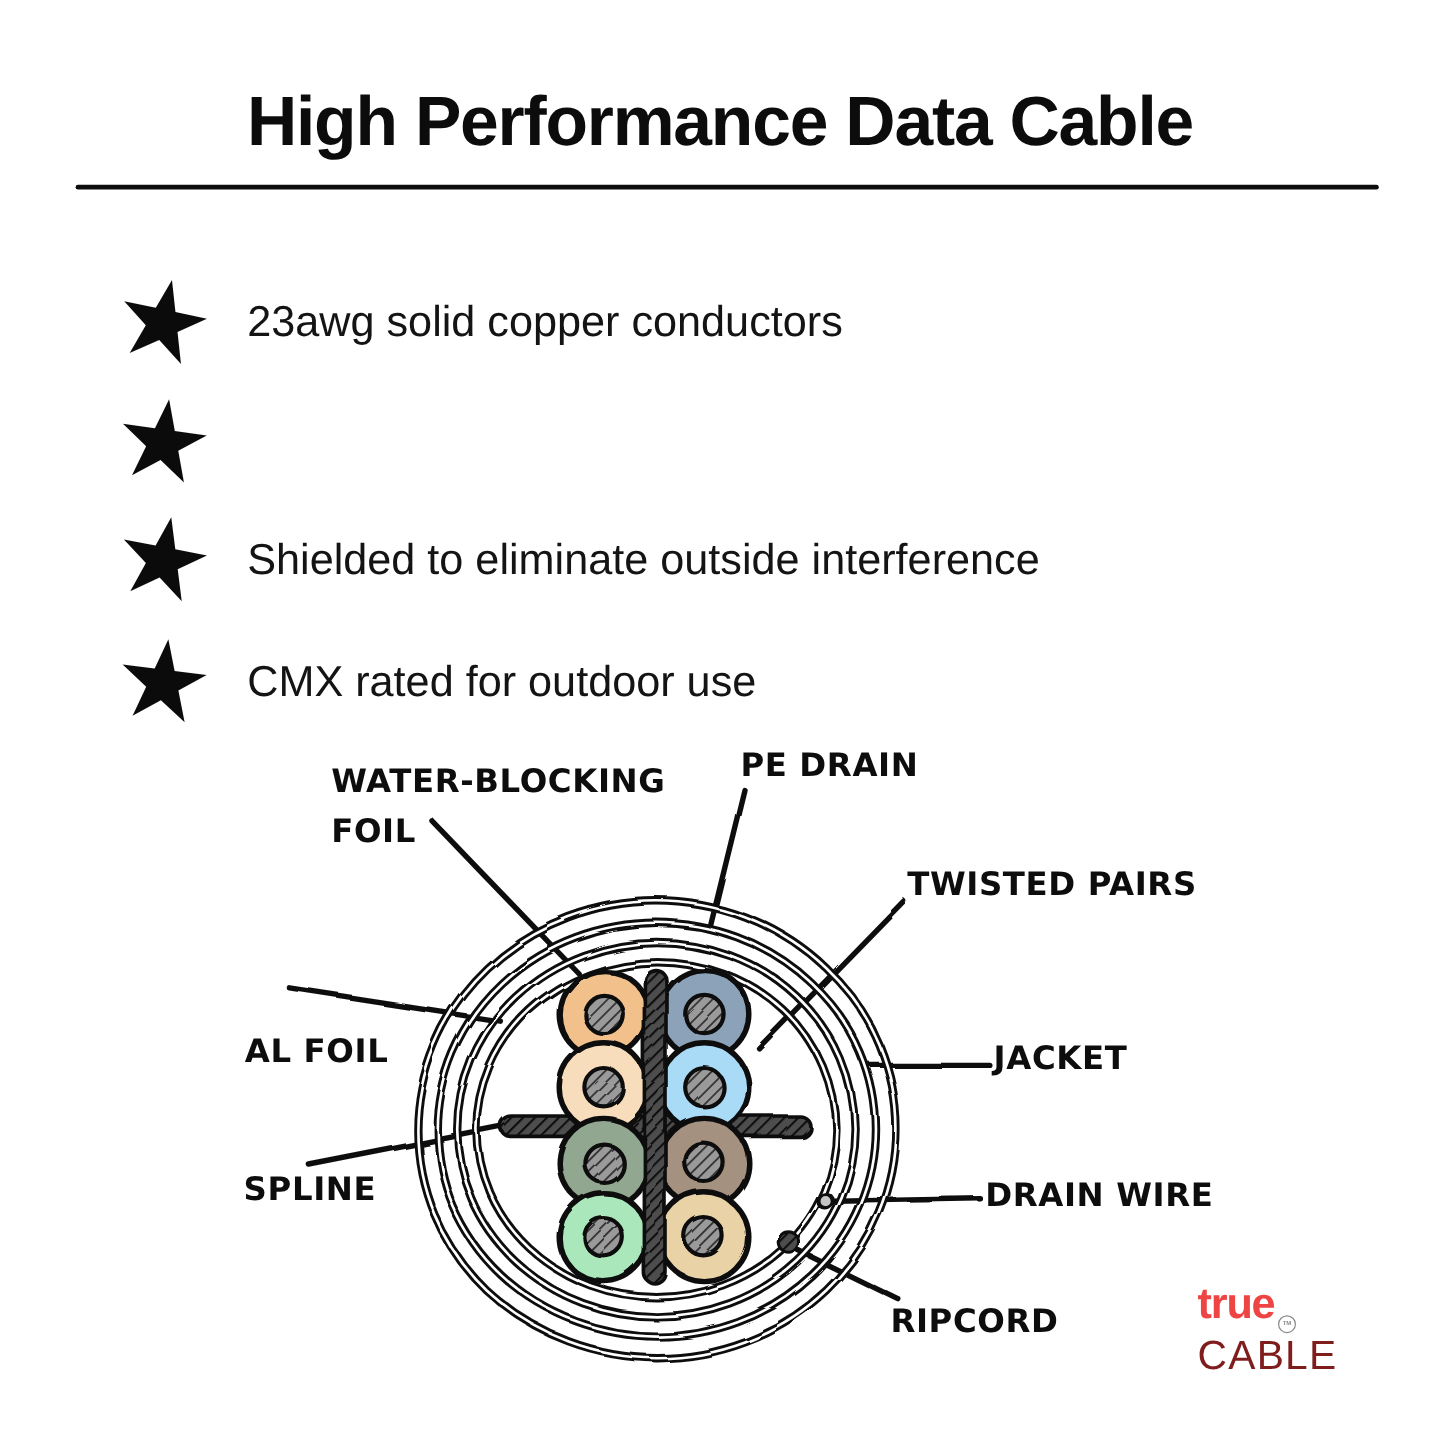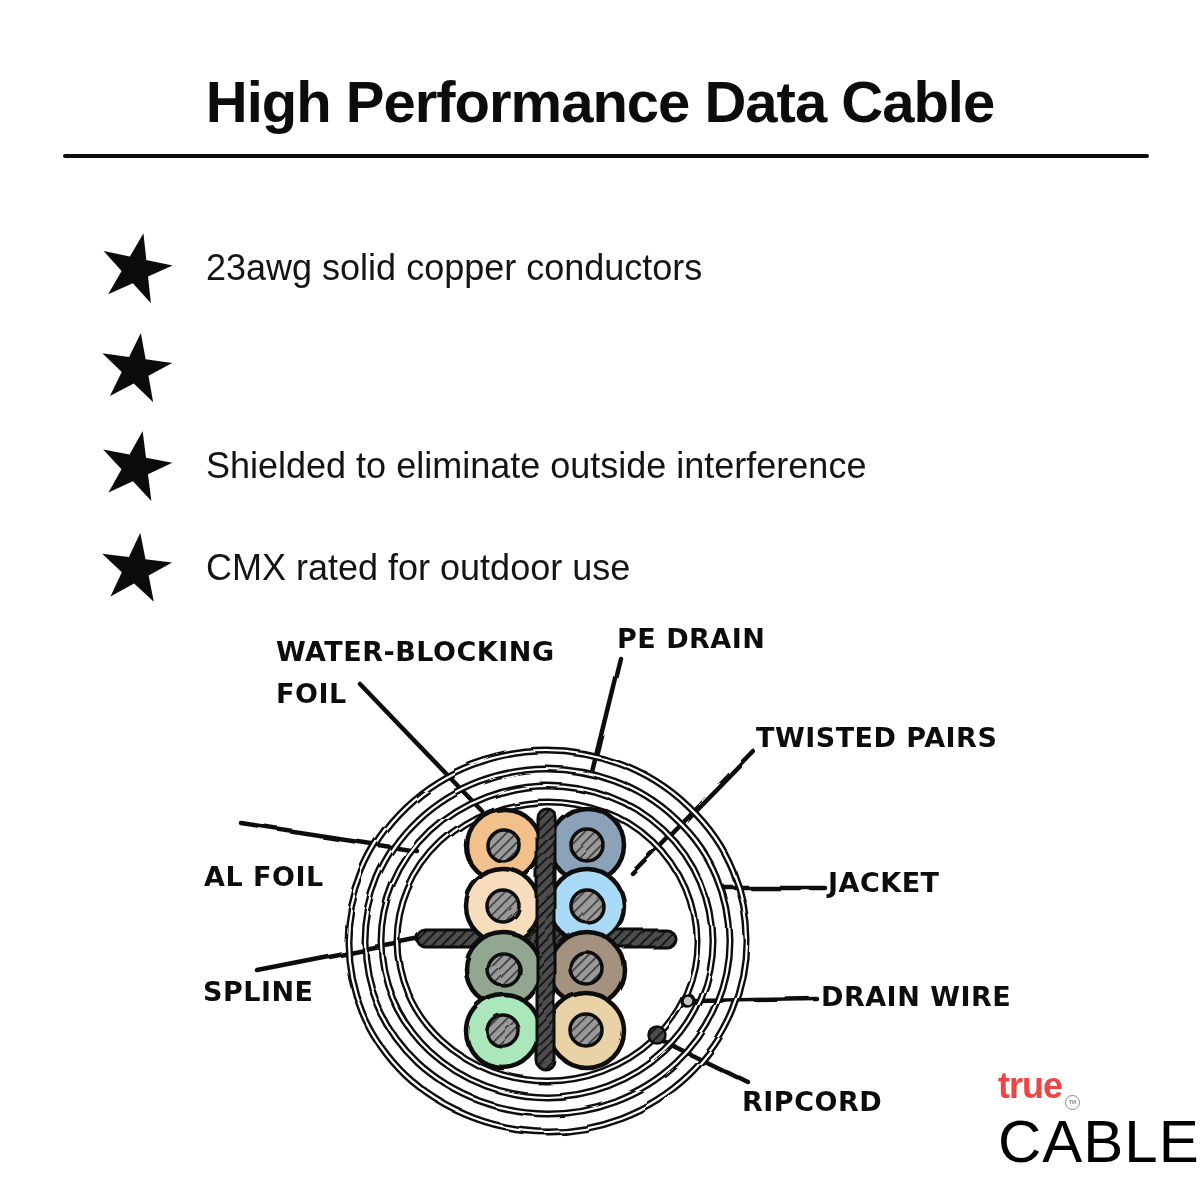--- a/index.html
+++ b/index.html
@@ -42,21 +42,21 @@
   .logo-true{
     font-size:36px;font-weight:700;color:#ef4444;letter-spacing:-1px;
     font-family:"Liberation Sans",sans-serif;
   }
   .logo-tm{
     display:inline-block;width:13px;height:13px;border:1.5px solid #8a8a8a;border-radius:50%;
     font-size:5px;line-height:13px;text-align:center;color:#8a8a8a;vertical-align:-6px;margin-left:3px;
     font-weight:700;letter-spacing:0;
   }
   .logo-cable{
-    margin-top:2px;font-size:60px;font-weight:400;color:#000000;letter-spacing:1px;
+    margin-top:2px;font-size:34px;font-weight:400;color:#7f1d1d;letter-spacing:1px;
     font-family:"Liberation Sans",sans-serif;
   }
 </style>
 </head>
 <body>
 
 <div class="page">
 
   <h1 class="title">High Performance Data Cable</h1>
   <div class="rule"></div>

